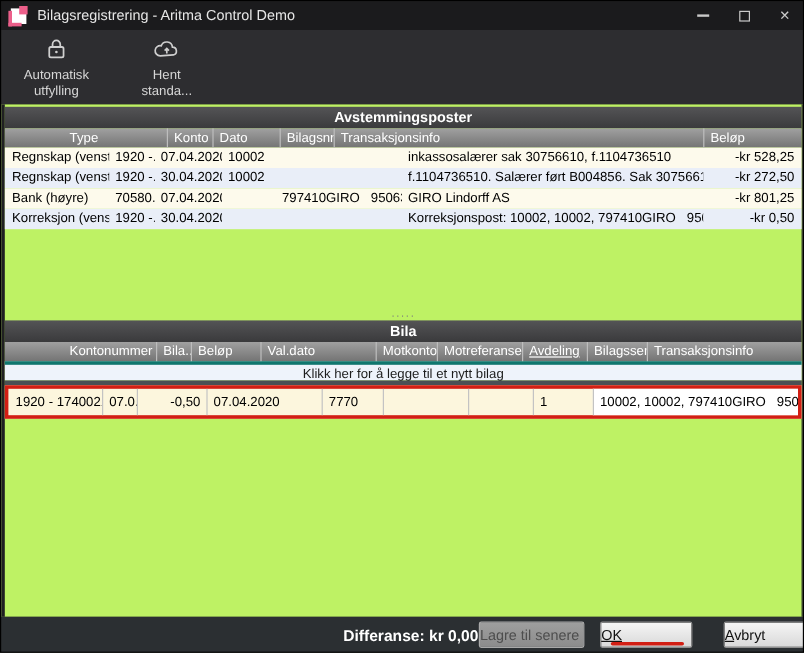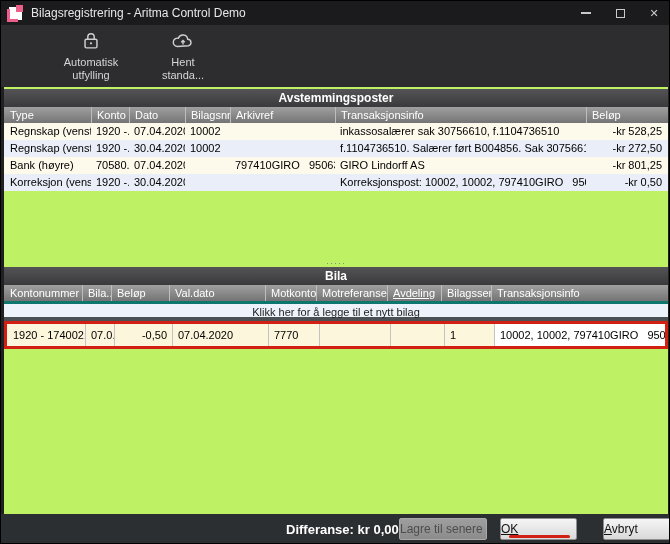--- a/index.html
+++ b/index.html
@@ -19,33 +19,33 @@
   .app-icon .pink-sq { position:absolute; right:-1px; top:-2px; width:7px; height:7px; background:#ec5f8a; }
   .win-title { color:#e6e6e6; font-size:12px; margin-left:9px; white-space:nowrap; }
   .win-controls { position:absolute; right:0; top:0; height:24px; display:flex; }
   .win-btn { width:34px; height:24px; display:flex; align-items:center; justify-content:center;
              color:#c9c9c9; font-size:11px; }
   .min-glyph { width:10px; height:2px; background:#c9c9c9; }
   .max-glyph { width:9px; height:9px; border:1px solid #c9c9c9; }
 
   
   .toolbar { position:absolute; top:24px; left:0; width:670px; height:62px; background:#2d2d30;
-             display:flex;padding-left:44px; }
+             display:flex; }
   .tool-btn { width:92px; height:60px; margin-top:1px; display:flex; flex-direction:column;
               align-items:center; justify-content:flex-start; padding-top:4px; }
   .tool-btn .lbl { color:#d6d6d6; font-size:11px; line-height:13px; text-align:center; }
 
   
   .content { position:absolute; top:86px; left:0; width:670px; height:427px;
              background:#bef264; border-left:3px solid #202022; border-right:3px solid #202022; }
   .gap2 { height:2px; }
   .section-title { height:18px; background:linear-gradient(#545456,#3a3a3c); color:#fff;
                    font-size:12px; font-weight:bold; text-align:center; line-height:18px; }
   .col-header { height:16px; background:linear-gradient(#a0a0a0,#747474); display:flex;
-                color:#fff; font-size:11px; line-height:16px; }
+                color:#fff; font-size:11px; line-height:16px;padding-left:48px; }
   .col-header > div { padding-left:5px; border-left:1px solid #bdbdbd; overflow:hidden; white-space:nowrap; }
   .col-header > div:first-child { border-left:none; padding-left:6px; }
 
   .trow { height:17px; display:flex; font-size:11px; line-height:17px; color:#000; }
   .trow > div { padding-left:5px; overflow:hidden; white-space:pre; }
   .trow > div:first-child { padding-left:6px; }
   .row-cream { background:#fdfaec; }
   .row-blue  { background:#e9eef8; }
 
   
@@ -140,21 +140,20 @@
 
   <div class="content">
     <div class="gap2"></div>
 
     <div class="section-title">Avstemmingsposter</div>
     <div class="col-header">
       <div class="a-type">Type</div>
       <div class="a-konto">Konto</div>
       <div class="a-dato">Dato</div>
       <div class="a-bnr">Bilagsnr</div>
-      <div class="a-ark">Arkivref</div>
       <div class="a-info">Transaksjonsinfo</div>
       <div class="a-belop" style="text-align:left;">Beløp</div>
     </div>
 
     <div class="trow row-cream">
       <div class="a-type">Regnskap (venstre)</div>
       <div class="a-konto">1920 -...</div>
       <div class="a-dato">07.04.2020</div>
       <div class="a-bnr">10002</div>
       <div class="a-ark"></div>

